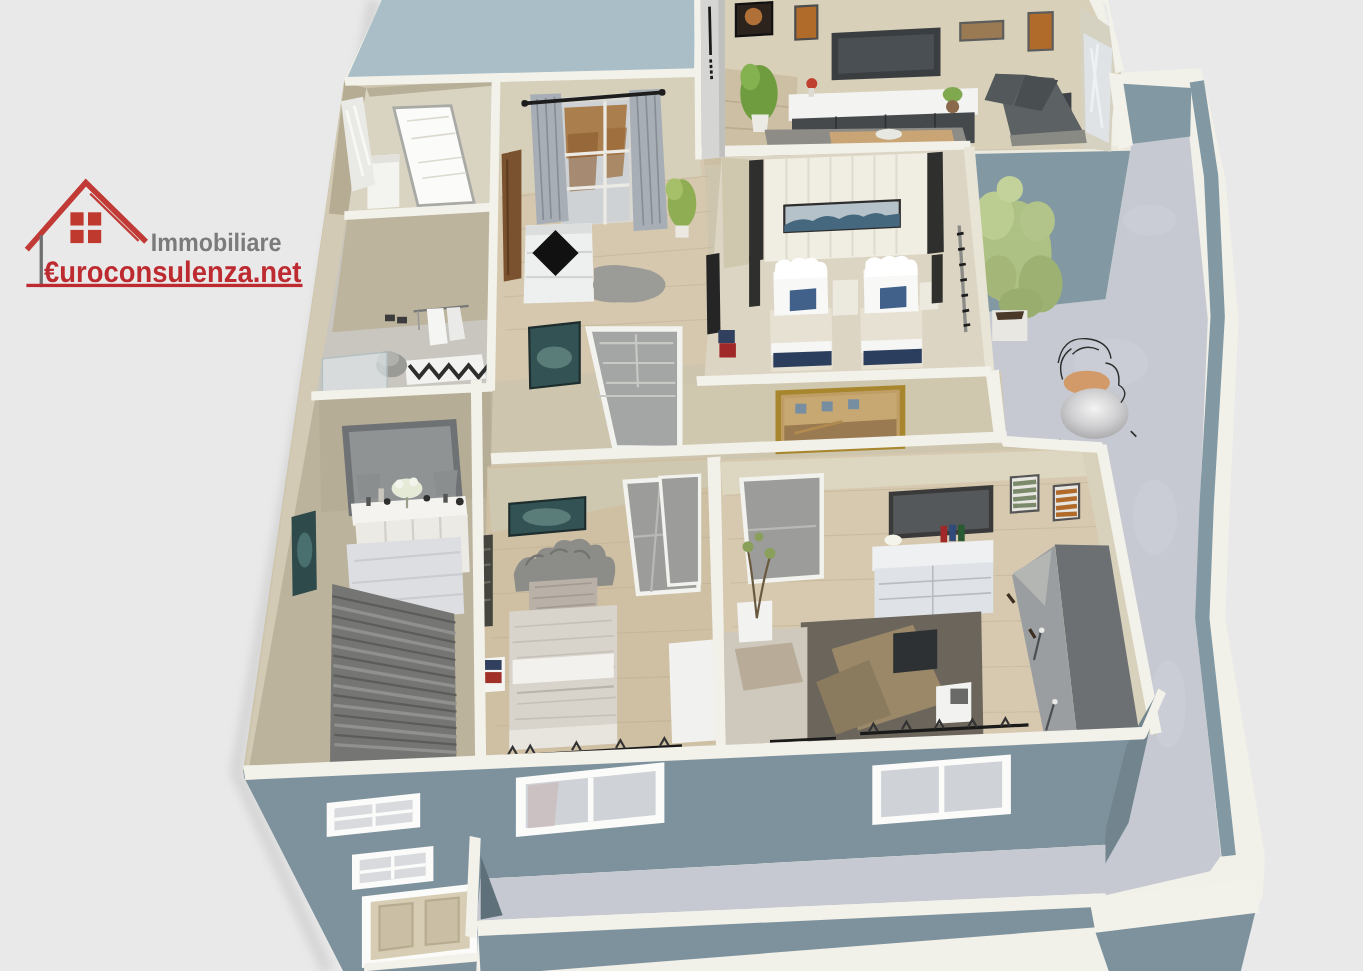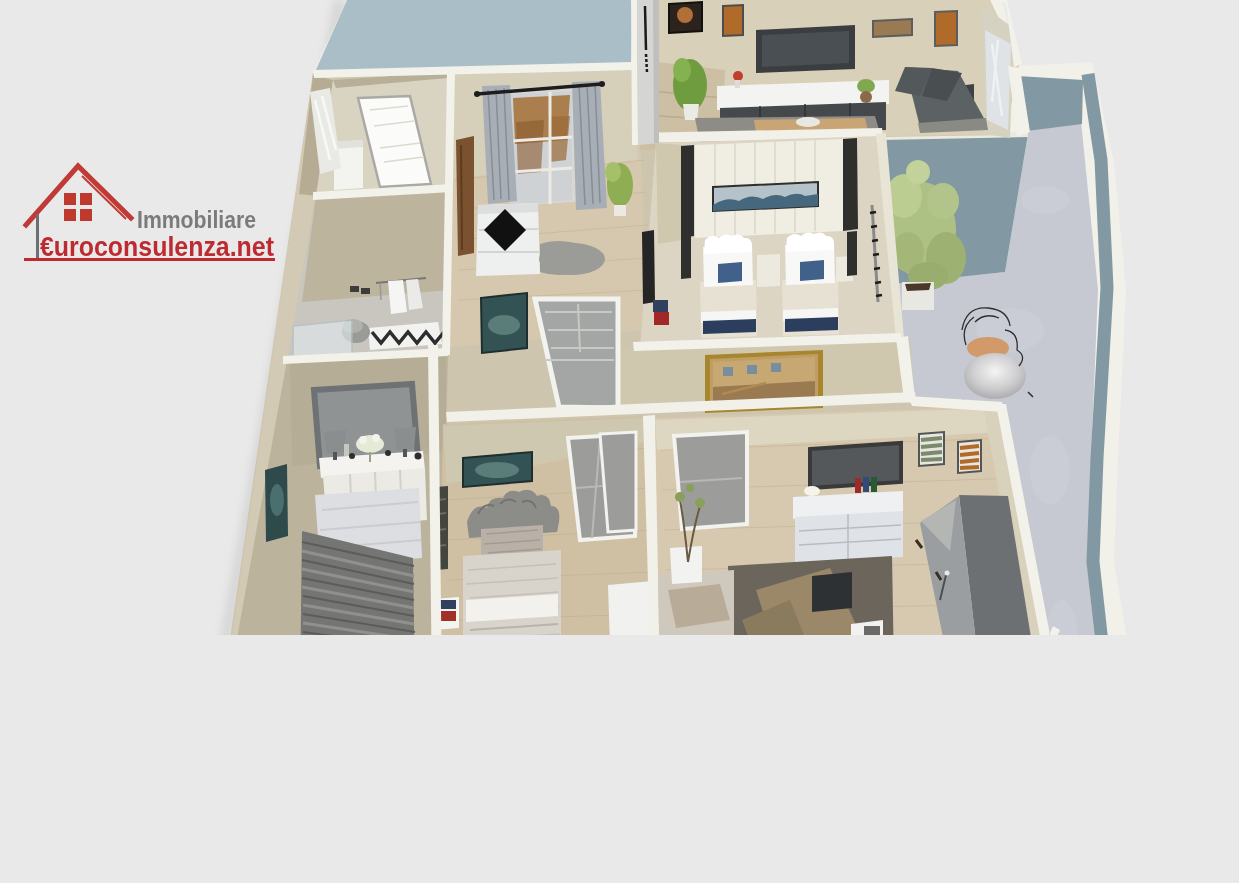--- a/index.html
+++ b/index.html
@@ -1,16 +1,16 @@
 <!DOCTYPE html>
 <html><head>
 <meta charset="utf-8">
 <style>
 html,body{margin:0;padding:0;background:#e9e9e9;}
-#scene{position:relative;width:1239px;height:635px;overflow:hidden;font-family:"Liberation Sans",sans-serif;}
+#scene{position:relative;width:1239px;height:883px;overflow:hidden;font-family:"Liberation Sans",sans-serif;}
 </style>
 </head>
 <body>
 <div id="scene">
 <svg width="1239" height="883" viewBox="0 0 1239 883">
 <defs>
 <filter id="blur4">
           <feGaussianBlur stdDeviation="4"></feGaussianBlur>
         </filter>
 <filter id="blur2">

